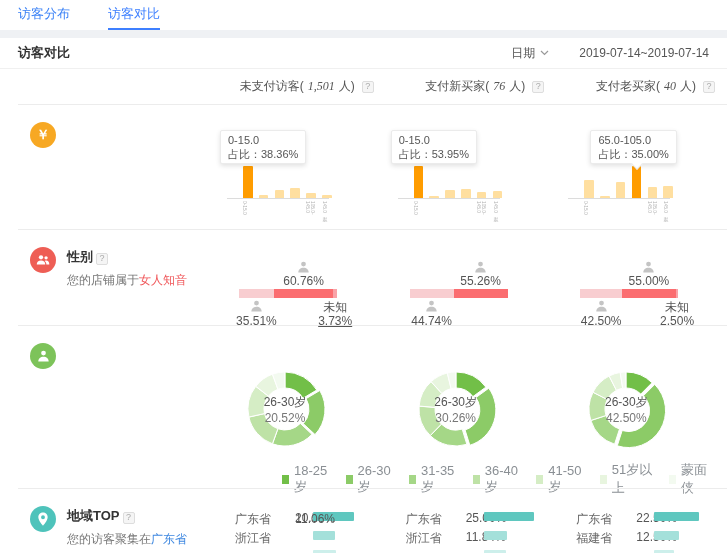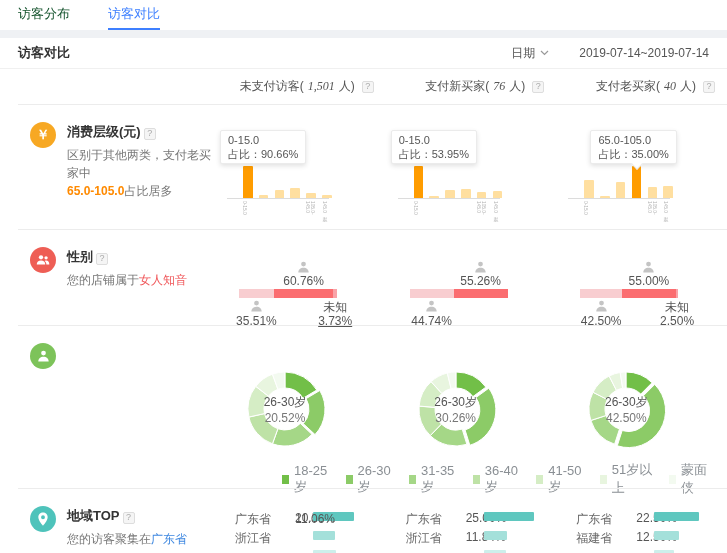--- a/index.html
+++ b/index.html
@@ -1,20 +1,20 @@
 <!DOCTYPE html>
 <html><head>
 <meta charset="utf-8">
 <style>
   html,body{margin:0;padding:0;background:#fff;}
   .app{position:relative;width:727px;height:553px;overflow:hidden;background:#fff;
        font-family:"Liberation Sans","DejaVu Sans",sans-serif;color:#333;}
   
   .tabbar{height:30px;display:flex;gap:38px;padding-left:18px;background:#fff;align-items:stretch;}
-  .tab{font-size:13px;color:#14532d;line-height:27px;border-bottom:2px solid transparent;cursor:pointer;}
+  .tab{font-size:13px;color:#3b82f6;line-height:27px;border-bottom:2px solid transparent;cursor:pointer;}
   .gap{height:8px;background:#eff1f4;}
   
   .panel{position:relative;background:#fff;}
   .phead{height:30px;display:flex;align-items:center;padding:0 18px;border-bottom:1px solid #f0f0f0;}
   .ptitle{font-size:13px;font-weight:bold;color:#333;}
   .pdate{margin-left:auto;display:flex;align-items:center;font-size:12px;color:#555;}
   .datebtn{display:flex;align-items:center;gap:5px;cursor:pointer;}
   .daterange{margin-left:30px;color:#555;}
   
   .colheads{height:35px;display:flex;}
@@ -99,42 +99,35 @@
         <span>支付老买家(</span>
           <span class="cnt">40</span>
           <span>人)</span>
         <span class="help">?</span>
       </div>
     </div>
 
     <div class="row r1">
       <div class="rlabel">
         <div class="ricon" style="background: rgb(247, 168, 35);">￥</div>
-        <div>
-          <div><span class="rtitle">消费层级(元)</span><span class="help">?</span></div>
-          <div class="rdesc">
-            <span>区别于其他两类，支付老买家中</span><br>
-            <span style="font-weight: bold; color: rgb(255, 138, 0);">65.0-105.0</span><span>占比居多</span>
-          </div>
-        </div>
       </div>
       <div class="col">
           <div class="axis"></div>
           <div class="cbar" style="left: 28px; top: 62px; height: 32px; background: rgb(255, 156, 0);"></div>
           <div class="cbar" style="left: 43.8px; top: 91px; height: 3px; background: rgb(255, 223, 160);"></div>
           <div class="cbar" style="left: 59.6px; top: 86px; height: 8px; background: rgb(255, 223, 160);"></div>
           <div class="cbar" style="left: 75.4px; top: 84px; height: 10px; background: rgb(255, 223, 160);"></div>
           <div class="cbar" style="left: 91.2px; top: 89px; height: 5px; background: rgb(255, 223, 160);"></div>
           <div class="cbar" style="left: 107px; top: 91px; height: 3px; background: rgb(255, 223, 160);"></div>
           <div class="tick" style="left: 27px;">0-15.0</div>
           <div class="tick" style="left: 90.2px;">105.0-145.0</div>
           <div class="tick" style="left: 106px;">145.0以上</div>
           <div class="tip" style="left: 5px;">
             <div>0-15.0</div>
-            <div>占比：90.66%</div>
+            <div>占比：38.36%</div>
           </div>
         </div>
       <div class="col">
           <div class="axis"></div>
           <div class="cbar" style="left: 28px; top: 62px; height: 32px; background: rgb(255, 156, 0);"></div>
           <div class="cbar" style="left: 43.8px; top: 92px; height: 2px; background: rgb(255, 223, 160);"></div>
           <div class="cbar" style="left: 59.6px; top: 86px; height: 8px; background: rgb(255, 223, 160);"></div>
           <div class="cbar" style="left: 75.4px; top: 85px; height: 9px; background: rgb(255, 223, 160);"></div>
           <div class="cbar" style="left: 91.2px; top: 88px; height: 6px; background: rgb(255, 223, 160);"></div>
           <div class="cbar" style="left: 107px; top: 87px; height: 7px; background: rgb(255, 223, 160);"></div>

